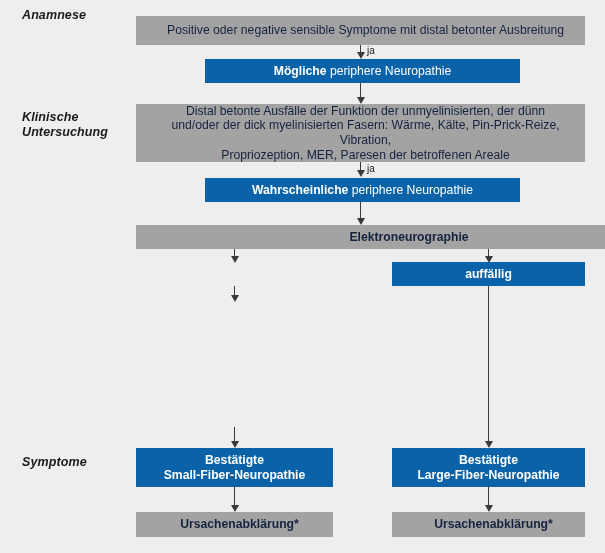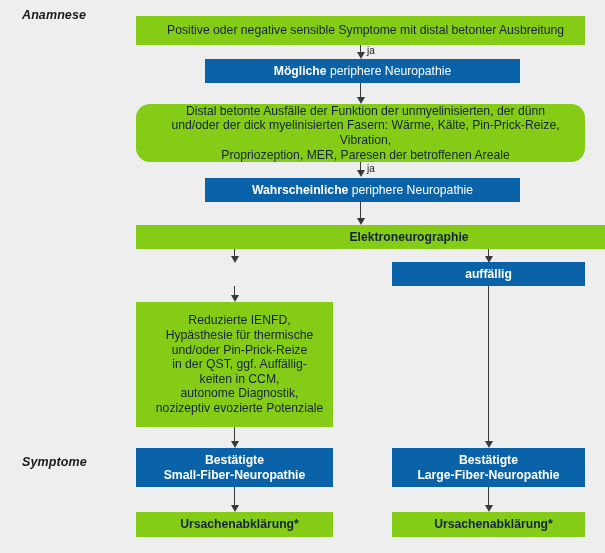--- a/index.html
+++ b/index.html
@@ -34,21 +34,21 @@
     box-sizing: border-box;
     display: flex;
     align-items: center;
     justify-content: center;
     text-align: center;
     font-size: 12.2px;
     line-height: 14.6px;
     padding: 2px 6px;
   }
   .node.light {
-    background: #84cc16;
+    background: #a3a3a3;
     color: #16233f;
     padding-left: 16px;
   }
   .node.dark {
     background: #0a63a8;
     color: #ffffff;
   }
   .node .txt { display: block; white-space: pre-line; }
   .node .em { font-weight: bold; }
   .node.bold { font-weight: bold; }
@@ -74,40 +74,42 @@
     line-height: 12px;
   }
 </style>
 </head>
 <body>
 
 <div id="flowchart">
 
   <div class="stage-label" style="left:22px; top:8px;">Anamnese</div>
 
+  <div class="stage-label" style="left:22px; top:110px;">Klinische
+Untersuchung</div>
 
 
   <div class="stage-label" style="left:22px; top:455px;">Symptome</div>
 
   <div class="node light" style="left:136px; top:16px; width:449px; height:29px;">
     <span class="txt">Positive oder negative sensible Symptome mit distal betonter Ausbreitung</span>
   </div>
 
   <div class="conn" style="left:360px; top:45px; height:11px;"></div>
   <div class="arrowhead" style="left:356.5px; top:52px;"></div>
   <div class="edge-label" style="left:367px; top:45px;">ja</div>
 
   <div class="node dark" style="left:205px; top:59px; width:315px; height:24px;">
     <span class="txt"><span class="em">Mögliche</span><span> periphere Neuropathie</span></span>
   </div>
 
   <div class="conn" style="left:360px; top:83px; height:15px;"></div>
   <div class="arrowhead" style="left:356.5px; top:97px;"></div>
 
-  <div class="node light" style="left:136px; top:104px; width:449px; height:58px;border-radius:14px;">
+  <div class="node light" style="left:136px; top:104px; width:449px; height:58px;">
     <span class="txt">Distal betonte Ausfälle der Funktion der unmyelinisierten, der dünn
 und/oder der dick myelinisierten Fasern: Wärme, Kälte, Pin-Prick-Reize, Vibration,
 Propriozeption, MER, Paresen der betroffenen Areale</span>
   </div>
 
   <div class="conn" style="left:360px; top:162px; height:12px;"></div>
   <div class="arrowhead" style="left:356.5px; top:170px;"></div>
   <div class="edge-label" style="left:367px; top:163px;">ja</div>
 
   <div class="node dark" style="left:205px; top:178px; width:315px; height:24px;">
@@ -131,29 +133,20 @@
   <div class="node dark bold" style="left:392px; top:262px; width:193px; height:24px;">
     <span class="txt">auffällig</span>
   </div>
 
   <div class="conn" style="left:234px; top:286px; height:12px;"></div>
   <div class="arrowhead" style="left:230.5px; top:295px;"></div>
 
   <div class="conn" style="left:488px; top:286px; height:159px;"></div>
   <div class="arrowhead" style="left:484.5px; top:441px;"></div>
 
-  <div class="node light" style="left:136px; top:302px; width:197px; height:125px;">
-    <span class="txt">Reduzierte IENFD,
-Hypästhesie für thermische
-und/oder Pin-Prick-Reize
-in der QST, ggf. Auffällig-
-keiten in CCM,
-autonome Diagnostik,
-nozizeptiv evozierte Potenziale</span>
-  </div>
 
   <div class="conn" style="left:234px; top:427px; height:18px;"></div>
   <div class="arrowhead" style="left:230.5px; top:441px;"></div>
 
   <div class="node dark bold" style="left:136px; top:448px; width:197px; height:39px;">
     <span class="txt">Bestätigte
 Small-Fiber-Neuropathie</span>
   </div>
 
   <div class="node dark bold" style="left:392px; top:448px; width:193px; height:39px;">

